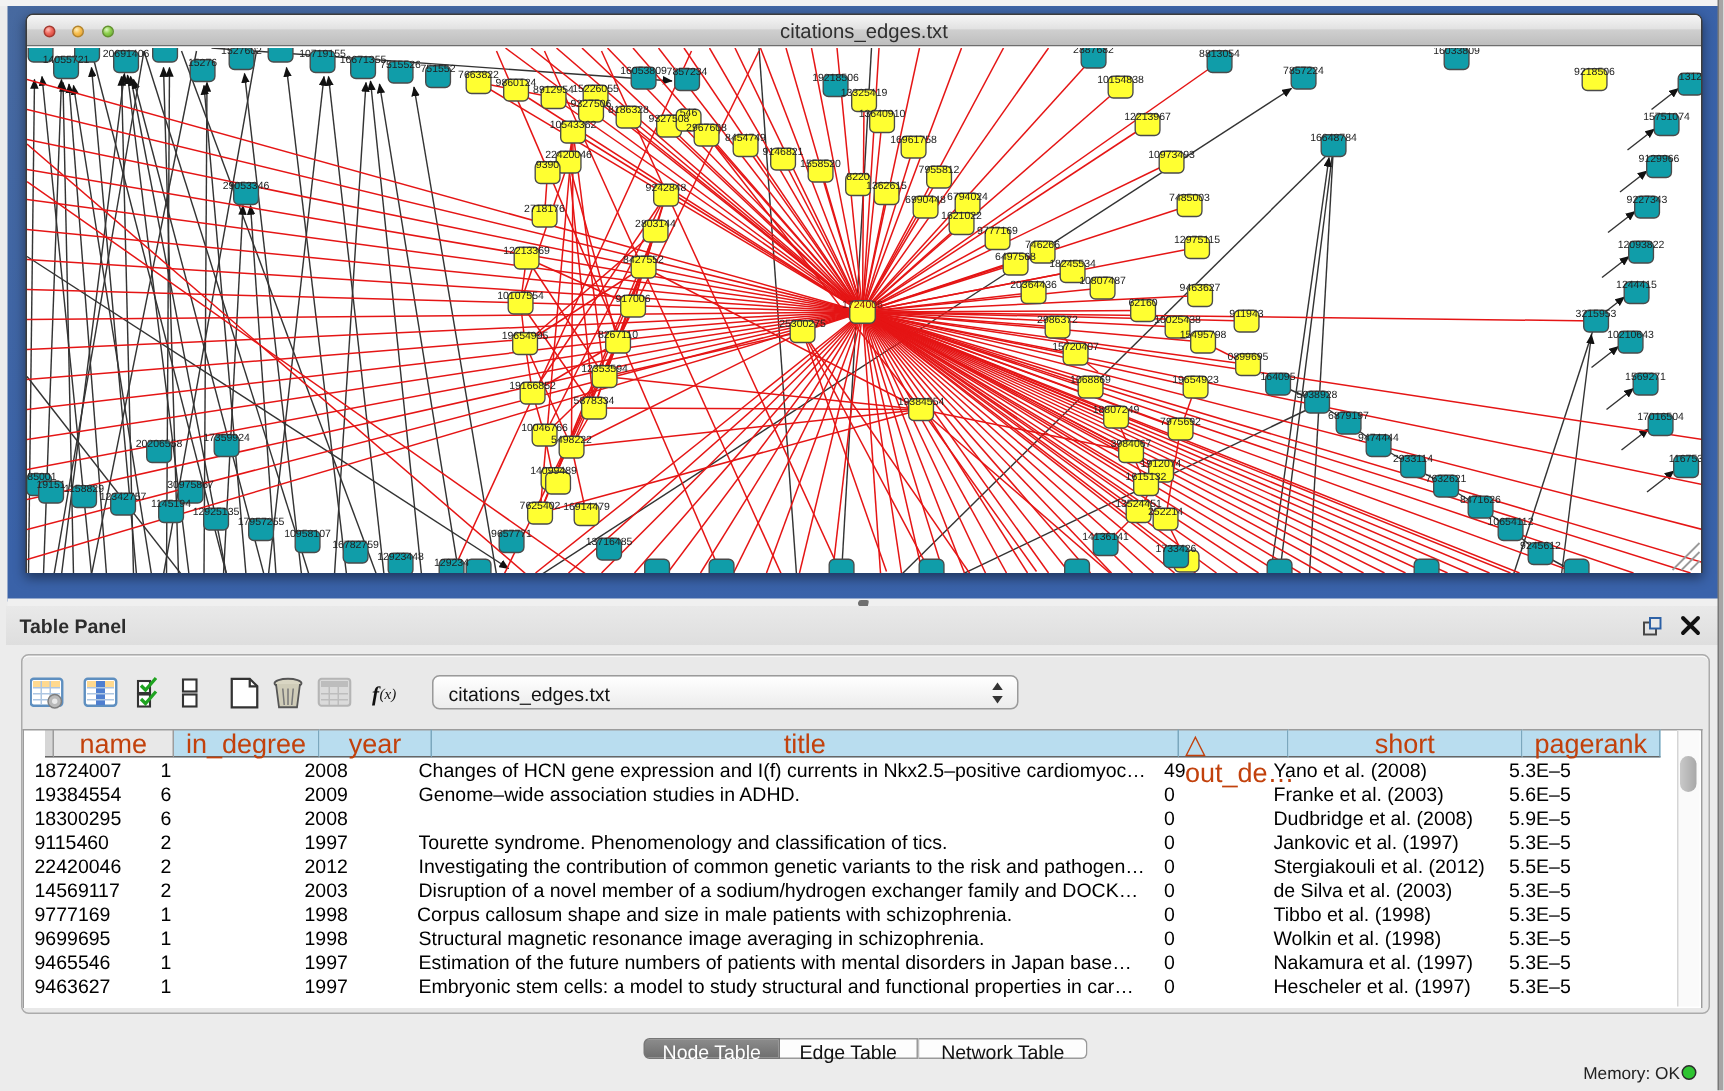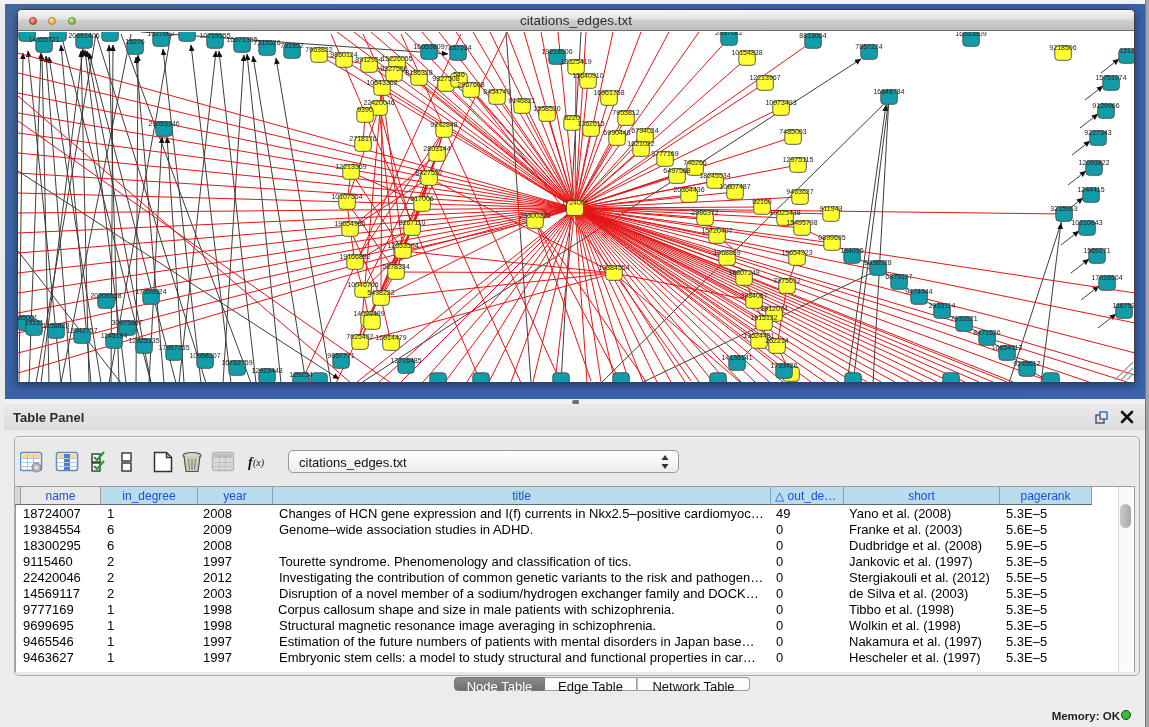--- a/index.html
+++ b/index.html
@@ -33,31 +33,31 @@
   box-shadow:inset 0 1px 0 #f8f8f8; }
 #combo { left:288px; top:450px; width:391px; height:23px;
   background:linear-gradient(#ffffff,#ececec); border:1px solid #9a9a9a;
   border-radius:5px; }
 #combo .ct { position:absolute; left:10px; top:4px; font-size:13px; color:#111; }
 
 #tablewrap { left:15px; top:486px; width:1120px; height:186px; background:#fff;
   border:1px solid #9c9c9c; border-bottom:none; overflow:hidden; }
 .hcell { position:absolute; top:486px; height:19px; background:#b9ddef;
   border-right:1px solid #7ba7bd; border-top:1px solid #9c9c9c;
-  border-bottom:1px solid #666; font-size:12px; color:#1d4ed8;
-  text-align:center; line-height:19px; }
+  border-bottom:1px solid #666; font-size:18px; color:#c2410c;
+  text-align:center; line-height:19px;margin-left:15px; }
 .trow { position:absolute; left:0; width:1118px; height:16px; font-size:13px;
   color:#000; }
 .trow span { position:absolute; top:1px; white-space:nowrap; display:inline-block; }
 
 #segctl { left:429px; top:676px; height:19px; }
-.segbtn { position:absolute; top:1px; height:14px; font-size:13px; line-height:18px;
-  text-align:center; border:1px solid #9a9a9a; background:#fdfdfd; color:#111;margin-left:25px; }
-
-#memtxt { right:29px; top:710px; font-size:11.5px; color:#222;font-weight:bold; }
+.segbtn { position:absolute; top:16px; height:14px; font-size:13px; line-height:18px;
+  text-align:center; border:1px solid #9a9a9a; background:#fdfdfd; color:#111; }
+
+#memtxt { right:29px; top:710px; font-size:11.5px; color:#222; }
 #memdot { left:1121px; top:710px; width:10px; height:10px; border-radius:50%;
   background:#2ec431; border:1.5px solid #2c2c2c; }
 #redge { left:1145px; top:0; width:4px; height:727px;
   background:linear-gradient(to right,#787878 0 1px,#a5a5a5 1px 4px); }
 #topedge { left:0; top:0; width:1149px; height:4px; background:#f2f2f2; }
 </style></head>
 <body>
 <div class="abs" id="topedge"></div>
 <div class="abs" id="netpanel">
   <div id="gwin">

